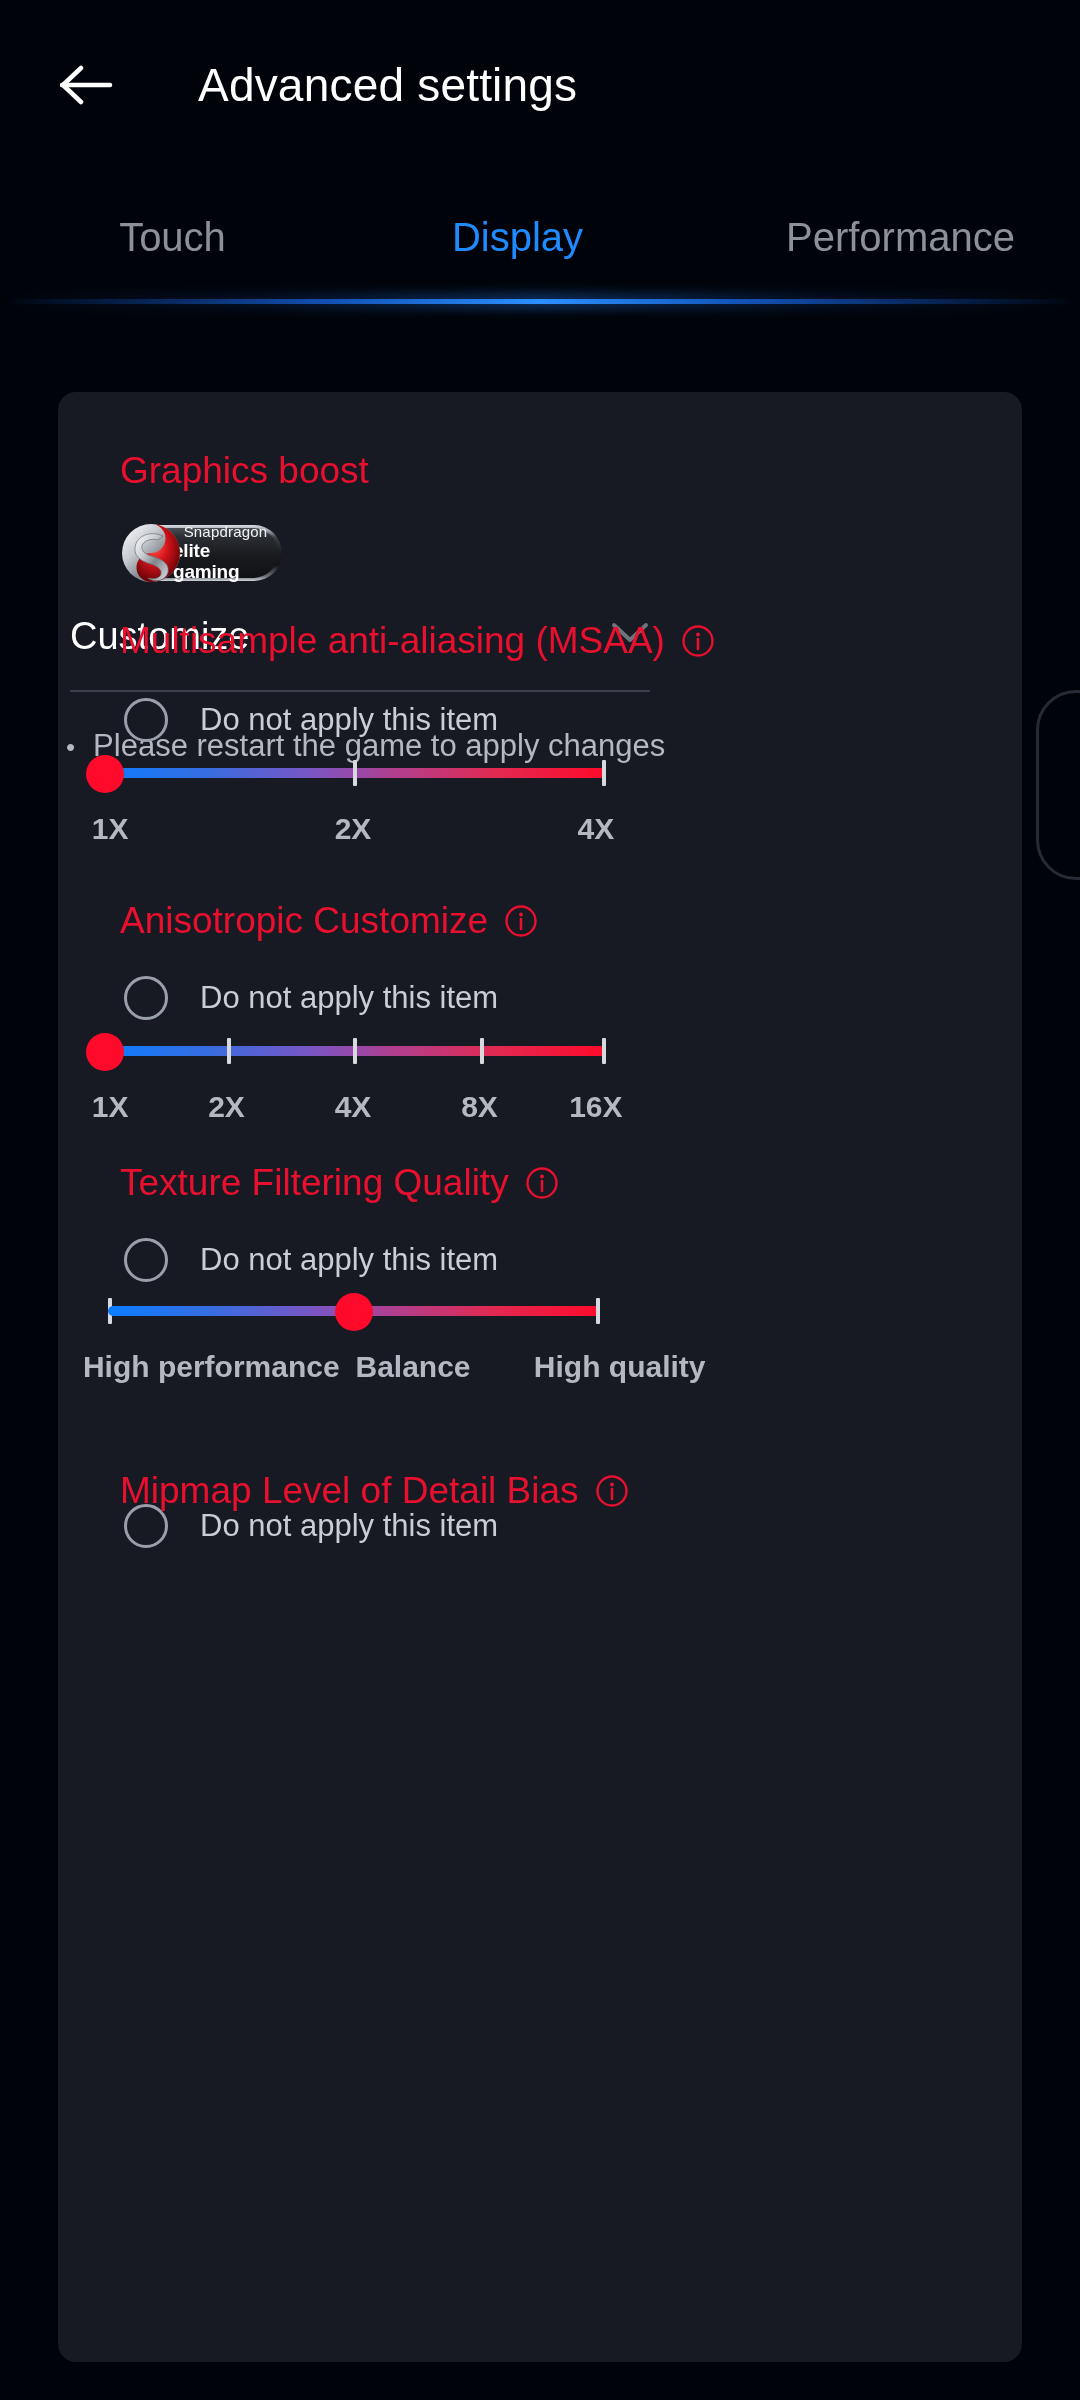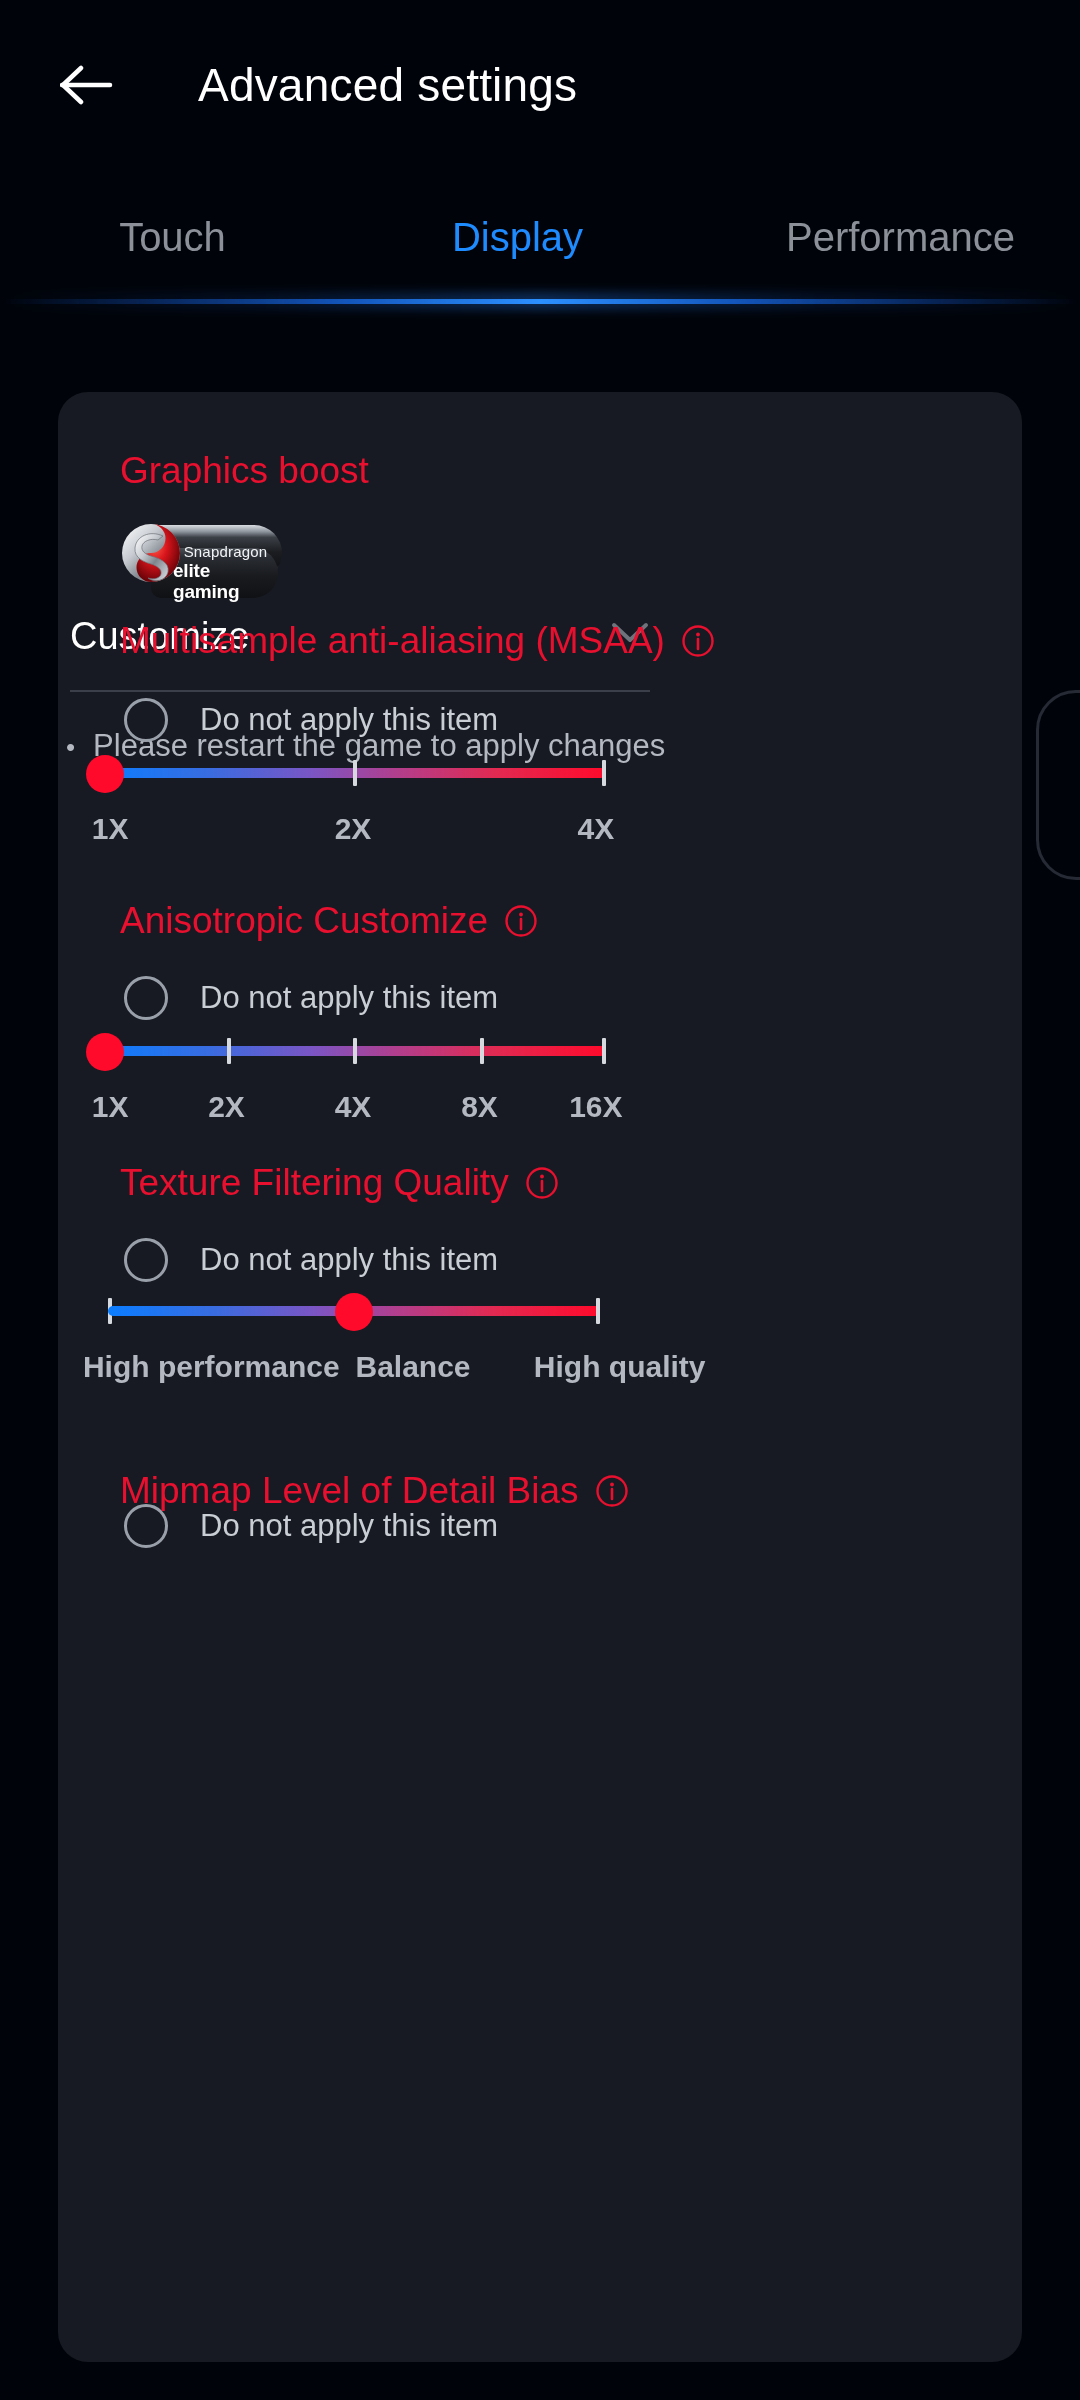--- a/index.html
+++ b/index.html
@@ -51,21 +51,21 @@
 
   
   .edge-panel {
     position: absolute; right: -42px; top: 690px; width: 86px; height: 190px;
     border: 3px solid #252a35; border-radius: 40px; background: transparent;
   }
 
   
   .card {
     position: absolute; left: 58px; top: 392px; width: 964px; height: 1970px;
-    background: #171a22; border-radius: 30px; overflow: hidden;
+    background: #171a22; border-radius: 18px; overflow: hidden;
   }
 
   .section-title {
     position: absolute; color: #e8102e; font-size: 37px; white-space: nowrap;
     display: flex; align-items: center; gap: 16px;
   }
   .info-icon { display: inline-flex; align-items: center; }
 
   
   .badge {
@@ -76,21 +76,20 @@
     border-radius: 12px 28px 28px 12px;
     background: linear-gradient(180deg,#d9dde2 0%, #8d949c 12%, #3b3f46 22%,
                 #1b1d21 48%, #131417 72%, #6e747c 92%, #cfd4d9 100%);
     padding: 3px 4px 3px 3px;
   }
   .badge .pill-inner {
     width: 100%; height: 100%; border-radius: 10px 25px 25px 10px;
     background: linear-gradient(180deg,#4a4e55 0%, #2a2d33 18%, #191b1f 55%, #101114 100%);
     display: flex; flex-direction: column; align-items: center; justify-content: center;
     padding-left: 22px;
-    margin-top: 20px;
   }
   .badge .l1 { color:#f2f4f6; font-size: 15px; line-height: 16px; letter-spacing:.2px; }
   .badge .l2 { color:#ffffff; font-size: 19px; line-height: 21px; font-weight: 700; letter-spacing:-.2px; }
   .badge .logo { position: absolute; left: 0; top: 0; width: 62px; height: 62px; }
 
   .dropdown {
     position: absolute; left: 12px; top: 208px; width: 580px; height: 96px;
   }
   .dropdown .dd-val {
     position: absolute; left: 0; top: 0; height: 72px; display: flex; align-items: center;

